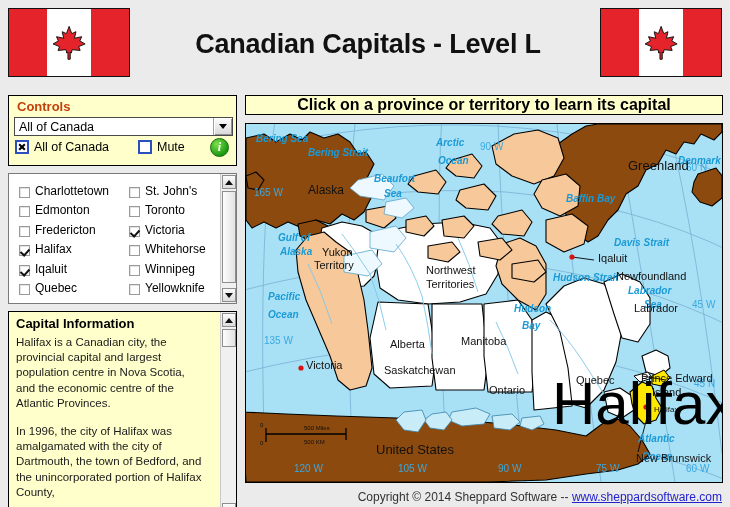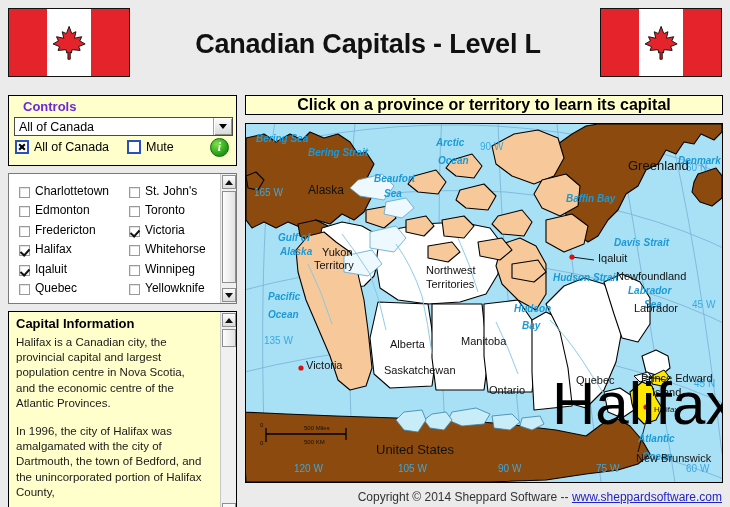--- a/index.html
+++ b/index.html
@@ -32,41 +32,41 @@
     font-size:27px;font-weight:bold;color:#111;letter-spacing:-0.2px;
     white-space:nowrap;
     text-align:center;
   }
   
   #controls-panel{
     position:absolute;left:8px;top:95px;width:229px;height:71px;
     background:#ffffcc;border:1px solid #000;box-sizing:border-box;
   }
   #controls-title{
-    position:absolute;left:14px;top:3px;font-size:13px;font-weight:bold;color:#6d28d9;
+    position:absolute;left:8px;top:3px;font-size:13px;font-weight:bold;color:#c2410c;
   }
   #region-select{
     position:absolute;left:5px;top:21px;width:219px;height:19px;
     background:#fff;border:1px solid #4a4a4a;box-sizing:border-box;
     font-size:12.5px;color:#000;
   }
   #region-select .val{position:absolute;left:4px;top:2px;}
   #region-select .arrowbox{
     position:absolute;right:0;top:0;width:18px;height:17px;
     background:linear-gradient(#fdfdfd,#d8d8d8);
     border-left:1px solid #a0a0a0;
     box-shadow:inset 1px 1px 0 #fff, inset -1px -1px 0 #909090;
     display:flex;align-items:center;justify-content:center;
   }
   .caret-down{width:0;height:0;border-left:4px solid transparent;border-right:4px solid transparent;border-top:5px solid #000;}
   #allcanada-check, #mute-check{
     position:absolute;top:44px;display:flex;align-items:center;
   }
   #allcanada-check{left:6px;}
-  #mute-check{left:118px;}
+  #mute-check{left:129px;}
   .cbbox{
     width:14px;height:14px;background:#fff;border:2px solid #2b4fbe;
     box-sizing:border-box;position:relative;margin-right:5px;
   }
   .cbbox.xmark:before,.cbbox.xmark:after{
     content:"";position:absolute;left:1px;right:1px;top:4px;height:2px;background:#000;
   }
   .cbbox.xmark:before{transform:rotate(45deg);}
   .cbbox.xmark:after{transform:rotate(-45deg);}
   .cb-label{font-size:12.5px;color:#000;}

